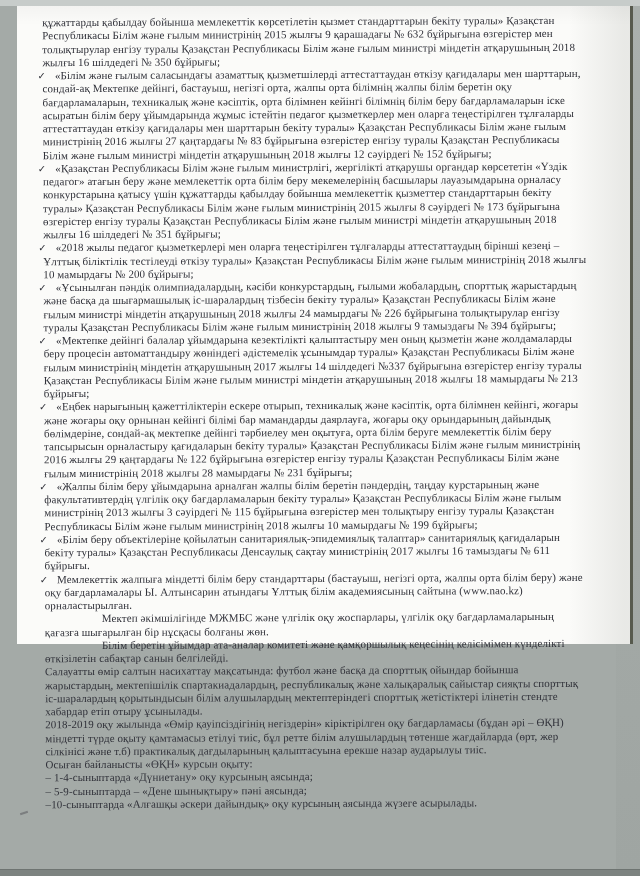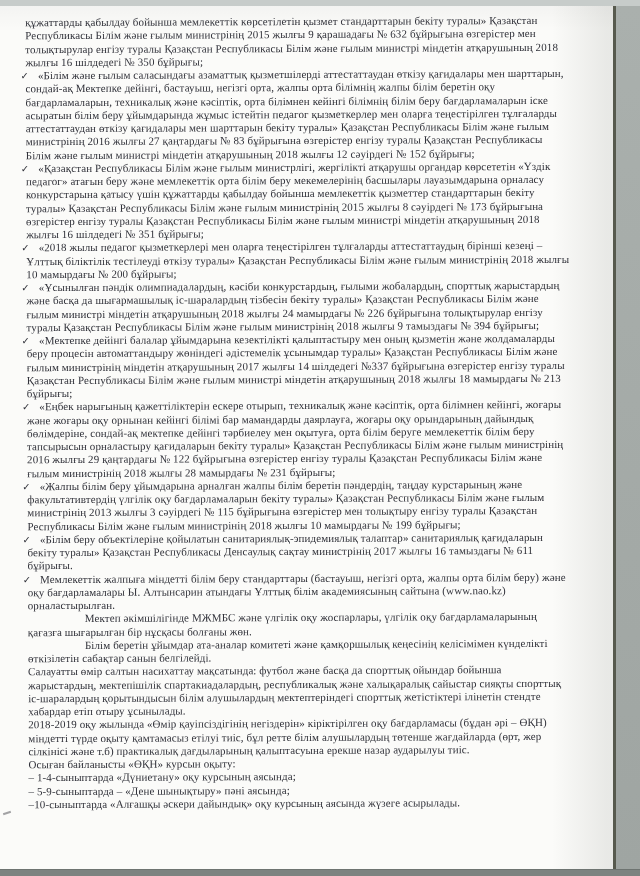--- a/index.html
+++ b/index.html
@@ -20,22 +20,22 @@
     background: #7d8380;
     border-top: 1px solid #6e7471;
     box-sizing: border-box;
   }
   .edge-right {
     position: absolute; right: 0; top: 6px; width: 24px; height: 863px;
     background: linear-gradient(to bottom, #aab0ad, #9fa5a2);
   }
   
   .page {
-    position: absolute; left: 0; top: 6px;
-    width: 613px; height: 863px;
+    position: absolute; left: 17px; top: 6px;
+    width: 613px; height: 638px;
     background:
       linear-gradient(to right, rgba(0,0,0,0) 90%, rgba(70,75,65,0.10) 99%),
       linear-gradient(to bottom, rgba(0,0,0,0.03), rgba(0,0,0,0) 3%),
       #fbfbf9;
     border-right: 3px solid #575a4e;
     box-sizing: content-box;
   }
   .page-body {
     position: absolute; left: 0; top: 0;
     width: 613px; height: 863px;

